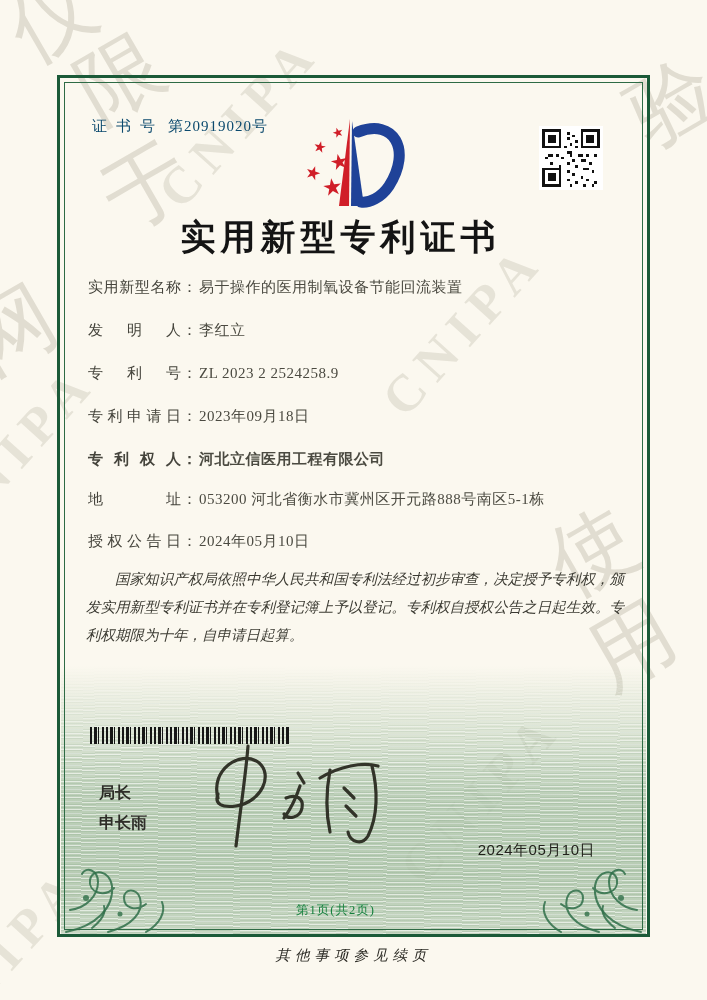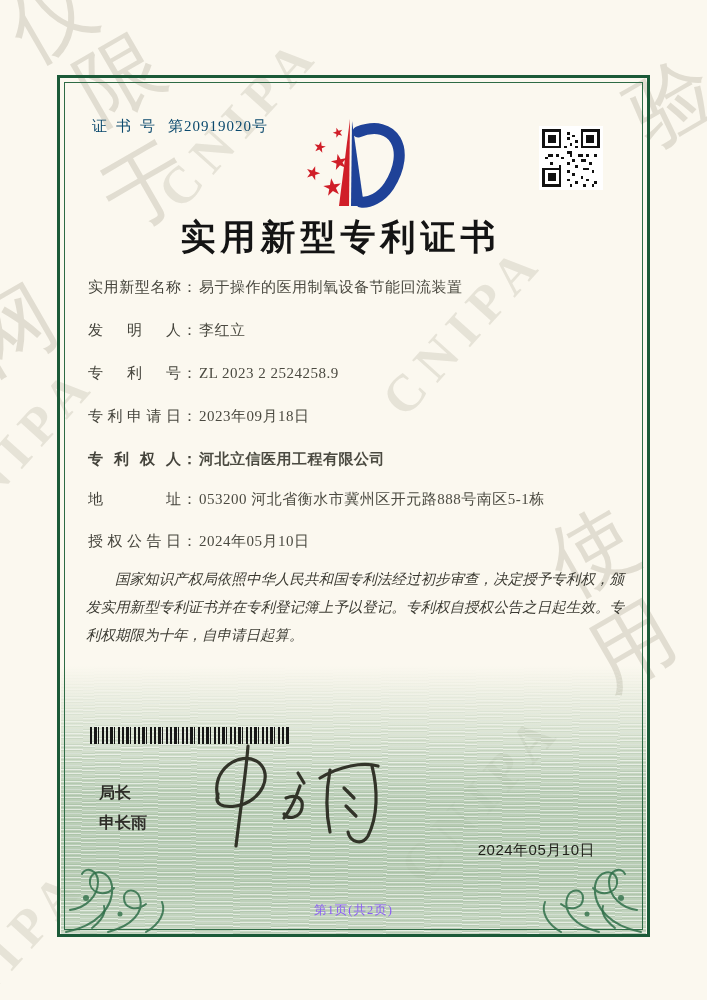--- a/index.html
+++ b/index.html
@@ -87,22 +87,22 @@
 
   .signer { position:absolute; left:99px; top:783px; z-index:4;
     font-family:"Liberation Sans","DejaVu Sans",sans-serif; font-size:16px; font-weight:600; color:#2e2d28; }
   .signer div { margin-bottom:9px; }
 
   .signature { position:absolute; left:185px; top:740px; z-index:4; }
 
   .issue-date { position:absolute; left:415px; top:841px; width:180px; text-align:right; z-index:4;
     font-family:"Liberation Sans","DejaVu Sans",sans-serif; font-size:15px; color:#22221c; letter-spacing:.5px; }
 
-  .page-info { position:absolute; left:57px; top:902px; width:593px; text-align:center; z-index:4;
-    font-size:12.5px; color:#8b5cf6; letter-spacing:1px; }
+  .page-info { position:absolute; left:39px; top:902px; width:593px; text-align:center; z-index:4;
+    font-size:12.5px; color:#15803d; letter-spacing:1px; }
 
   .footer-note { position:absolute; left:0; top:946px; width:707px; text-align:center; z-index:4;
     font-size:14.5px; font-style:italic; letter-spacing:5px; color:#2b2a24; }
 </style>
 </head>
 <body>
 
 <div class="page">
 
   <span class="wm wm-cn wm1">仅</span>
@@ -229,14 +229,15 @@
       <path d="M135,38 C155,26 177,22 193,26"></path>
       <path d="M145,30 C141,52 141,74 145,92"></path>
       <path d="M187,26 C193,50 193,76 183,96 C177,106 165,102 163,92"></path>
       <path d="M159,48 l10,10"></path>
       <path d="M161,66 l10,10"></path>
     </g>
   </svg>
 
   <div class="issue-date">2024年05月10日</div>
   <div class="page-info">第1页(共2页)</div>
+  <div class="footer-note">其他事项参见续页</div>
 
 </div>
 
 </body></html>

